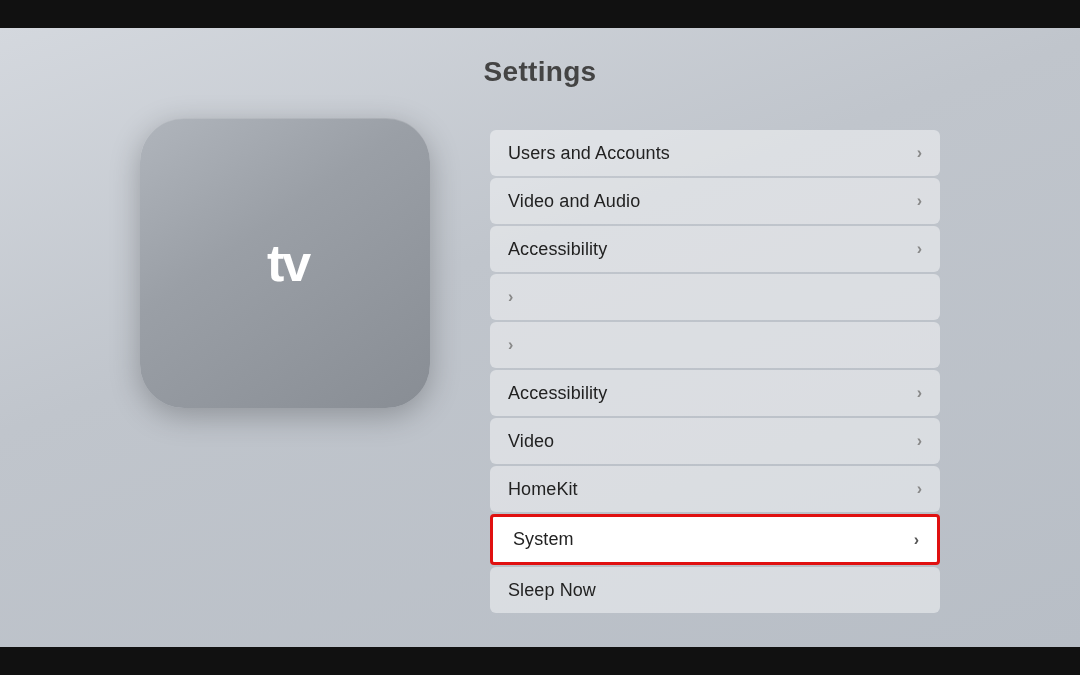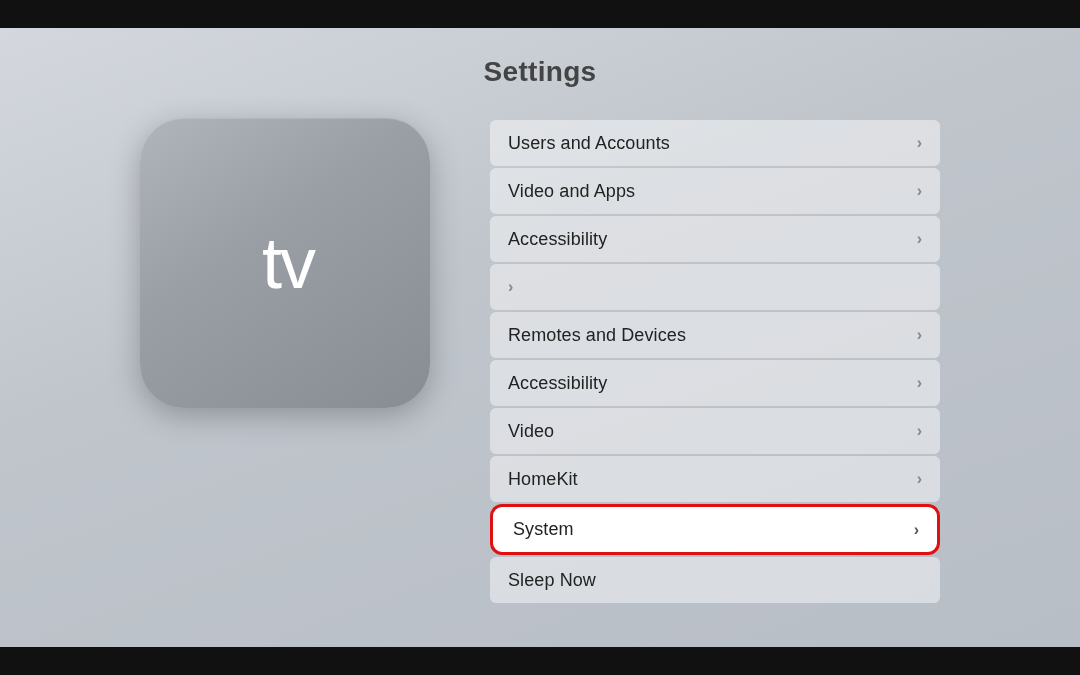--- a/index.html
+++ b/index.html
@@ -86,50 +86,50 @@
 
     .apple-icon {
       color: white;
       font-size: 72px;
       line-height: 1;
       margin-top: -8px;
     }
 
     .tv-text {
       color: white;
-      font-size: 72px;
-      font-weight: 400;
+      font-size: 52px;
+      font-weight: 700;
       letter-spacing: -2px;
       line-height: 1;
     }
 
     
     .settings-menu {
       display: flex;
       flex-direction: column;
       gap: 2px;
       width: 450px;
-      margin-top: 12px;
+      margin-top: 22px;
     }
 
     .menu-item {
       background: rgba(255, 255, 255, 0.45);
       border-radius: 6px;
       padding: 12px 18px;
       display: flex;
       align-items: center;
       justify-content: space-between;
       cursor: pointer;
       min-height: 46px;
     }
 
     .menu-item.highlighted {
       background: white;
       border: 3px solid #e01010;
-      border-radius: 12px;
+      border-radius: 4px;
       padding-left: 20px;
     }
 
     .menu-item-label {
       font-size: 18px;
       font-weight: 400;
       color: #222;
       letter-spacing: 0.1px;
     }
 
@@ -182,35 +182,34 @@
     </div>
 
     <div class="settings-menu">
 
       <div class="menu-item">
         <span class="menu-item-label">Users and Accounts</span>
         <span class="chevron-icon">›</span>
       </div>
 
       <div class="menu-item">
-        <span class="menu-item-label">Video and Apps</span>
+        <span class="menu-item-label">Video and Audio</span>
         <span class="chevron-icon">›</span>
       </div>
 
       <div class="menu-item">
         <span class="menu-item-label">Accessibility</span>
         <span class="chevron-icon">›</span>
       </div>
 
       <div class="menu-item">
         <span class="chevron-icon">›</span>
       </div>
 
       <div class="menu-item">
-        <span class="menu-item-label">Remotes and Devices</span>
         <span class="chevron-icon">›</span>
       </div>
 
       <div class="menu-item">
         <span class="menu-item-label">Accessibility</span>
         <span class="chevron-icon">›</span>
       </div>
 
       <div class="menu-item">
         <span class="menu-item-label">Video</span>

